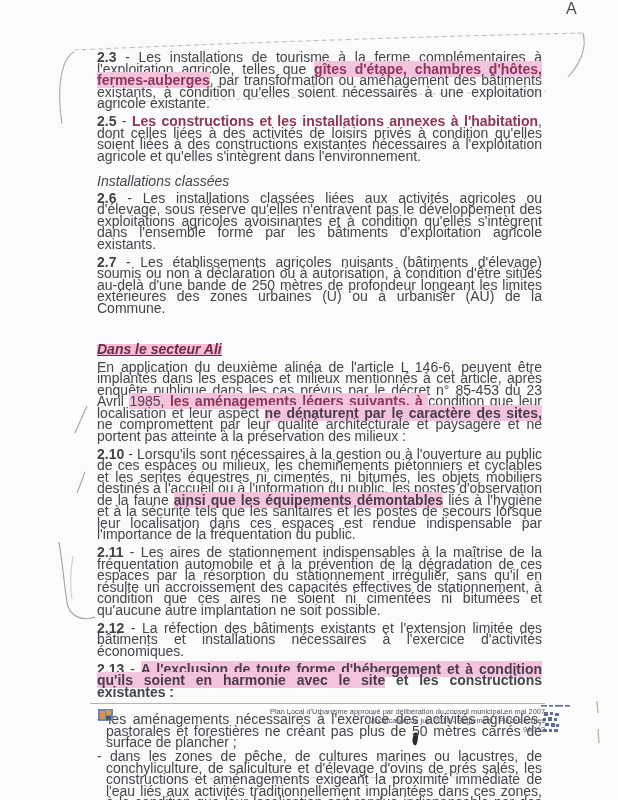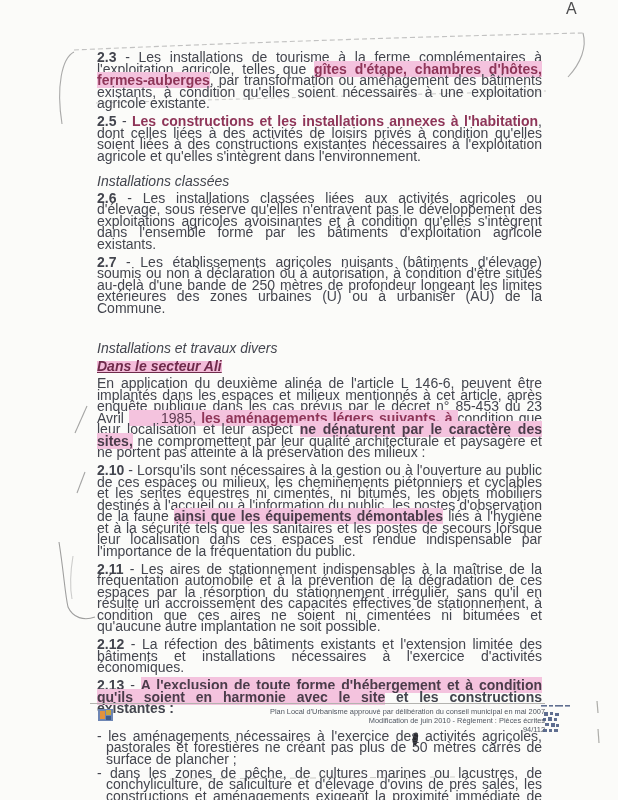--- a/index.html
+++ b/index.html
@@ -14,21 +14,21 @@
     position:absolute;left:566px;top:0px;
     font-size:16px;color:#4d4d4f;letter-spacing:1px;
   }
   .content{
     position:absolute;left:97px;top:52px;width:445px;
     font-size:14px;line-height:11.5px;text-align:justify;
   }
   .para{margin:0 0 6.5px 0;}
   .num{font-weight:bold;}
   .red{font-weight:bold;color:#8e3558;}
-  .hl{background:#f4c3de;color:#5d3a50;padding-left:32px;}
+  .hl{background:#f4c3de;color:#5d3a50;}
   .hlred{background:#f4c3de;color:#8e3558;font-weight:bold;}
   .hlbold{background:#f4c3de;font-weight:bold;color:#4a3c4a;}
   .bold{font-weight:bold;}
   .heading{font-style:italic;margin:14px 0 5px 0;}
   .sector{
     display:inline-block;
     font-style:italic;font-weight:bold;text-decoration:underline;
     background:#f3bcd9;color:#6e2a4a;
     margin:1px 0 6px 0;
   }
@@ -80,21 +80,20 @@
 
 
     <p class="para"><span class="num">2.5</span><span> - </span><span class="red">Les constructions et les installations annexes à l'habitation</span><span>, dont celles liées à des activités de loisirs privés à condition qu'elles soient liées à des constructions existantes nécessaires à l'exploitation agricole et qu'elles s'intègrent dans l'environnement.</span></p>
 
     <p class="heading">Installations classées</p>
 
     <p class="para"><span class="num">2.6</span><span> - Les installations classées liées aux activités agricoles ou d'élevage, sous réserve qu'elles n'entravent pas le développement des exploitations agricoles avoisinantes et à condition qu'elles s'intègrent dans l'ensemble formé par les bâtiments d'exploitation agricole existants.</span></p>
 
     <p class="para" style="margin-bottom:29px"><span class="num">2.7</span><span> - Les établissements agricoles nuisants (bâtiments d'élevage) soumis ou non à déclaration ou à autorisation, à condition d'être situés au-delà d'une bande de 250 mètres de profondeur longeant les limites extérieures des zones urbaines (U) ou à urbaniser (AU) de la Commune.</span></p>
 
-    <p class="heading">Installations et travaux divers</p>
 
 
 
     <div><span class="sector">Dans le secteur Ali</span></div>
 
     <p class="para"><span>En application du deuxième alinéa de l'article L 146-6, peuvent être implantés dans les espaces et milieux mentionnés à cet article, après enquête publique dans les cas prévus par le décret n° 85-453 du 23 Avril </span><span class="hl">1985, </span><span class="hlred">les aménagements légers suivants, à </span><span>condition que leur localisation et leur aspect </span><span class="hlbold">ne dénaturent par le caractère des sites,</span><span> ne compromettent par leur qualité architecturale et paysagère et ne portent pas atteinte à la préservation des milieux :</span></p>
 
     <p class="para"><span class="num">2.10</span><span> - Lorsqu'ils sont nécessaires à la gestion ou à l'ouverture au public de ces espaces ou milieux, les cheminements piétonniers et cyclables et les sentes équestres ni cimentés, ni bitumés, les objets mobiliers destinés à l'accueil ou à l'information du public, les postes d'observation de la faune </span><span class="hlbold">ainsi que les équipements démontables</span><span> liés à l'hygiène et à la sécurité tels que les sanitaires et les postes de secours lorsque leur localisation dans ces espaces est rendue indispensable par l'importance de la fréquentation du public.</span></p>
 
     <p class="para"><span class="num">2.11</span><span> - Les aires de stationnement indispensables à la maîtrise de la fréquentation automobile et à la prévention de la dégradation de ces espaces par la résorption du stationnement irrégulier, sans qu'il en résulte un accroissement des capacités effectives de stationnement, à condition que ces aires ne soient ni cimentées ni bitumées et qu'aucune autre implantation ne soit possible.</span></p>

